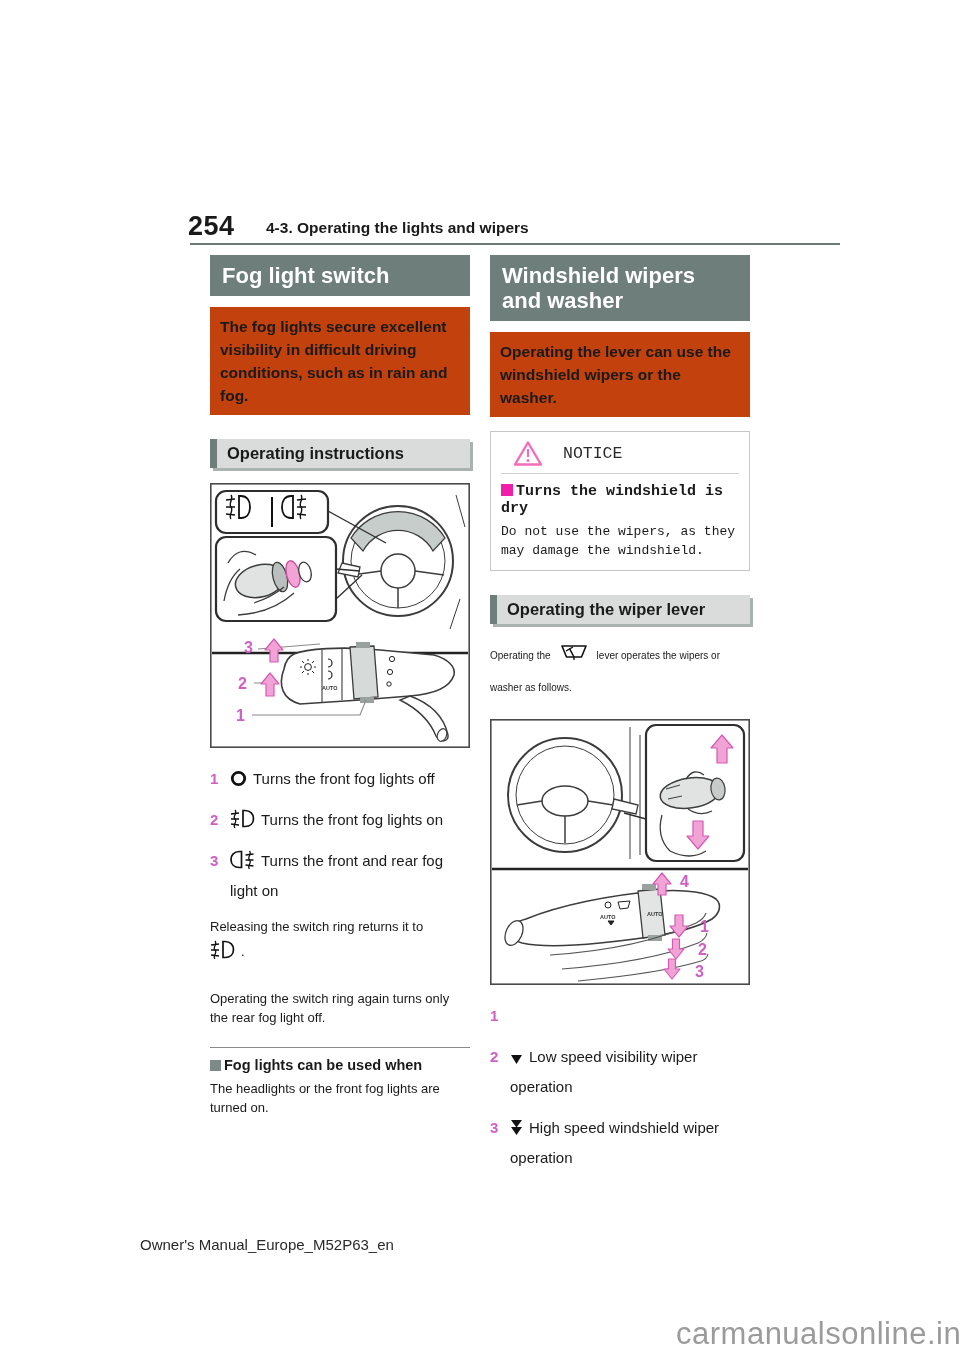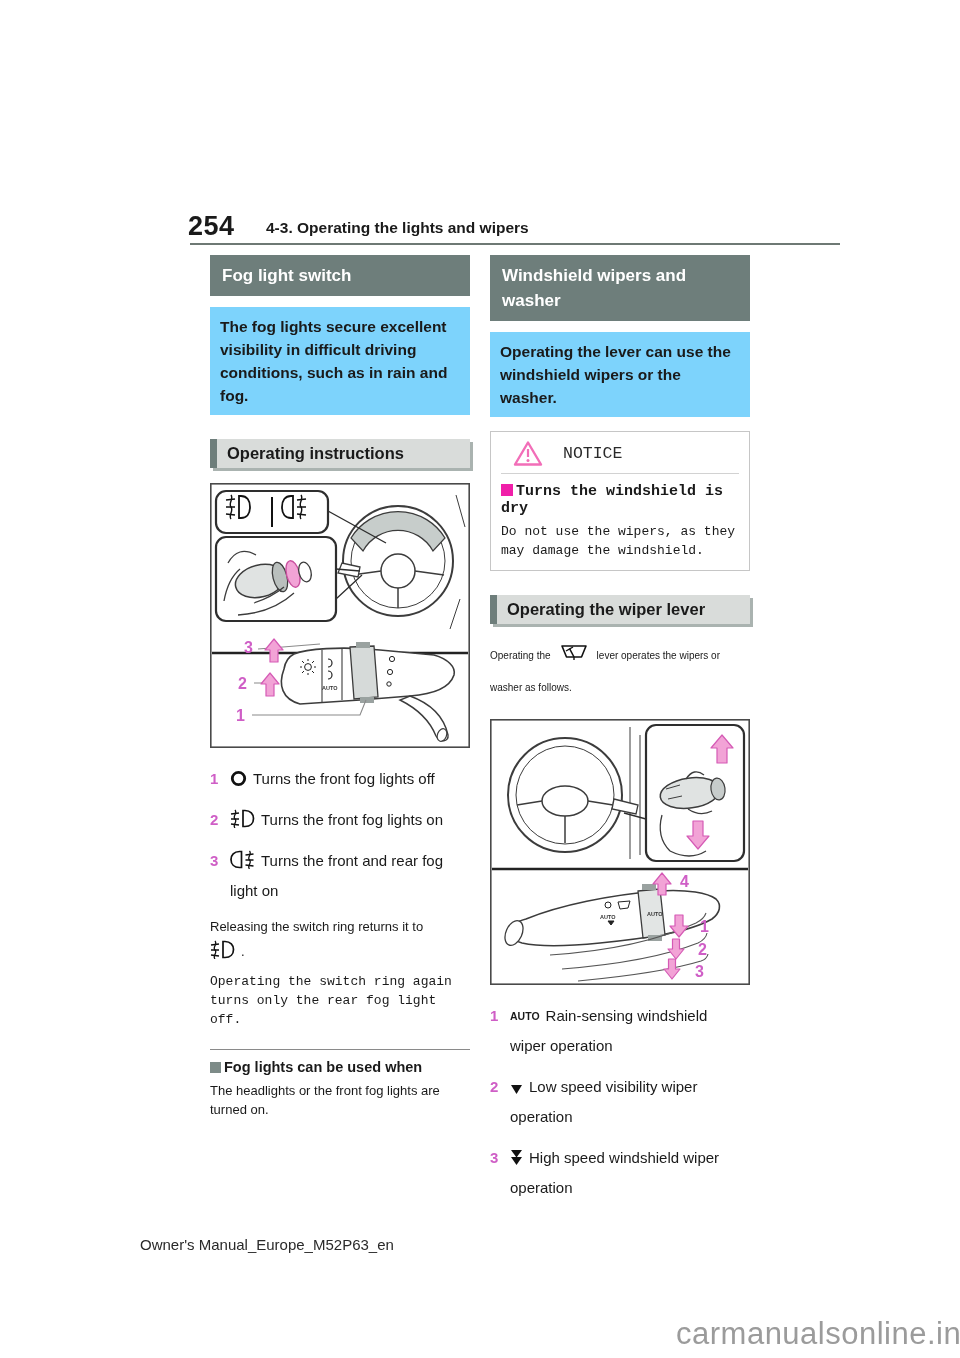--- a/index.html
+++ b/index.html
@@ -6,22 +6,22 @@
   .page{position:relative;width:960px;height:1358px;background:#ffffff;margin:0 auto;
         font-family:"Liberation Sans",sans-serif;color:#1a1a1a;overflow:hidden;}
   
   .page-num{position:absolute;left:188px;top:211px;font-size:27px;font-weight:bold;letter-spacing:.5px;}
   .section-title{position:absolute;left:266px;top:219px;font-size:15.5px;font-weight:bold;}
   .head-rule{position:absolute;left:190px;top:243px;width:650px;height:2px;background:#6e7974;}
   
   .col{position:absolute;top:255px;width:260px;}
   .col-left{left:210px;}
   .col-right{left:490px;}
-  .heading-box{background:#6e7e7b;color:#fff;font-weight:bold;font-size:17px;line-height:25px;padding:8px 12px;}
-  .intro-box{background:#7dd3fc;font-weight:bold;font-size:15.5px;line-height:23px;padding:8px 10px;margin-top:11px;}
+  .heading-box{background:#6e7e7b;color:#fff;font-weight:bold;font-size:22px;line-height:25px;padding:8px 12px;}
+  .intro-box{background:#c2410c;font-weight:bold;font-size:15.5px;line-height:23px;padding:8px 10px;margin-top:11px;}
   .subheading{background:#d9dcda;border-left:7px solid #6e7e7b;font-weight:bold;font-size:16.5px;
               padding:5px 10px;margin-top:24px;box-shadow:3px 3px 0 #aab3b0;}
   figure{margin:15px 0 0 0;padding:0;line-height:0;}
   
   .nlist{margin-top:16px;}
   .item{display:flex;font-size:15px;line-height:30px;margin-bottom:11px;}
   .item .num{color:#cf5ec6;font-weight:bold;width:20px;flex:none;}
   .item .body{flex:1;}
   .col-right .item .body{max-width:228px;}
   .ic{display:inline-block;vertical-align:-3px;margin-right:6px;line-height:0;}
@@ -173,21 +173,21 @@
     </div>
 
     <div class="note">Releasing the switch ring returns it to</div>
     <div class="icon-line"><span class="ic"><svg width="25" height="19" viewBox="0 0 25 19">
             <g stroke="#111" fill="none" stroke-width="1.7" transform="translate(0,1)">
               <path d="M1,4 L9,3 M1,9 L9,9 M1,14 L9,15" stroke-width="1.5"></path>
               <path d="M5,0 C8,3.5 2,6 5,9 C8,12 2,14.5 5,18" stroke-width="1.3"></path>
               <path d="M13,0.5 L13,16.5 L15,16.5 C20.5,16.5 23.5,13 23.5,8.5 C23.5,4 20.5,0.5 15,0.5 Z"></path>
             </g>
           </svg></span><span>.</span></div>
-    <div class="note" style="margin-top:13px;font-family:Liberation Mono, monospace;">Operating the switch ring again turns only the rear fog light off.</div>
+    <div class="note" style="margin-top:30px;">Operating the switch ring again turns only the rear fog light off.</div>
 
     <hr class="tip-divider">
     <div class="tip-heading"><span class="sq"></span><span>Fog lights can be used when</span></div>
     <div class="note" style="margin-top:6px;">The headlights or the front fog lights are turned on.</div>
   </div>
 
   <div class="col col-right">
 
     <div class="heading-box">Windshield wipers and washer</div>
 
@@ -277,21 +277,20 @@
           <text x="210" y="213" class="dnum">1</text>
           <text x="208" y="236" class="dnum">2</text>
           <text x="205" y="258" class="dnum">3</text>
         </g>
       </svg>
     </figure>
 
     <div class="nlist">
       <div class="item">
         <span class="num">1</span>
-        <span class="body"><span class="auto-badge">AUTO</span><span>Rain-sensing windshield wiper operation</span></span>
       </div>
       <div class="item">
         <span class="num">2</span>
         <span class="body"><span class="ic"><svg width="13" height="11" viewBox="0 0 13 11">
                 <path d="M1,1 L12,1 L6.5,10 Z" fill="#111"></path>
               </svg></span><span>Low speed visibility wiper operation</span></span>
       </div>
       <div class="item">
         <span class="num">3</span>
         <span class="body"><span class="ic"><svg width="13" height="17" viewBox="0 0 13 17">

